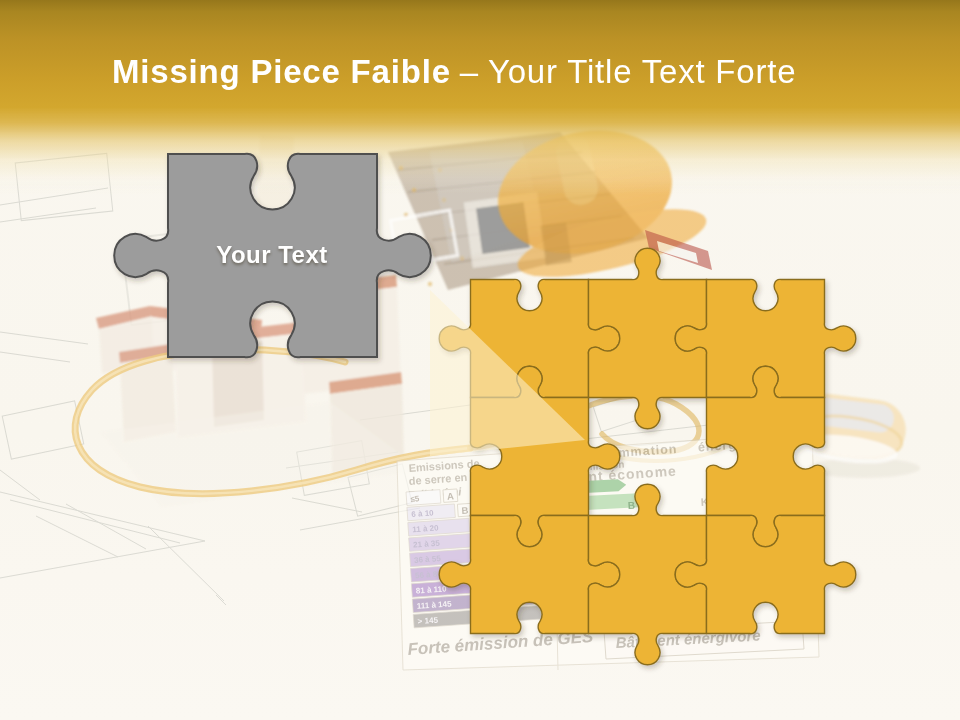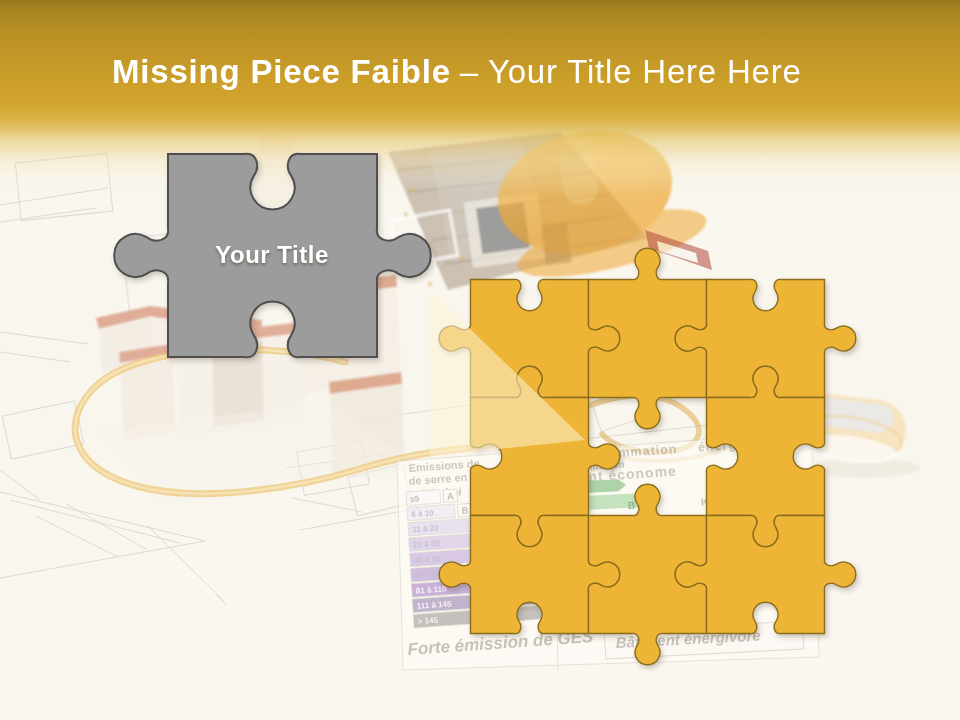--- a/index.html
+++ b/index.html
@@ -159,21 +159,21 @@
     <g opacity="0.6" filter="url(#soft)">
       <ellipse cx="864" cy="468" rx="56" ry="10" fill="#d9d2c4" opacity="0.45"></ellipse>
       <rect x="798" y="397" width="108" height="60" rx="30" transform="rotate(7 852 427)" fill="#f5d9a2"></rect>
       <rect x="812" y="401" width="82" height="28" rx="14" transform="rotate(7 852 415)" fill="#dfe2e6" opacity="0.95"></rect>
       <ellipse cx="848" cy="437" rx="54" ry="20" transform="rotate(7 848 437)" fill="none" stroke="#e9bd5c" stroke-width="3" opacity="0.6"></ellipse>
       <ellipse cx="848" cy="449" rx="50" ry="13" transform="rotate(7 848 449)" fill="#ffffff" opacity="0.85"></ellipse>
     </g>
   </svg>
 
   <div class="header">
-    <h1 class="title"><span class="t-main">Missing Piece Faible</span><span class="t-sep">–</span><span class="t-sec">Your Title Here Here</span></h1>
+    <h1 class="title"><span class="t-main">Missing Piece Faible</span><span class="t-sep">–</span><span class="t-sec">Your Title Text Forte</span></h1>
   </div>
 
   <svg id="puzzle-layer" width="960" height="720" viewBox="0 0 960 720">
     <defs>
       <filter id="pieceShadow" x="-20%" y="-20%" width="140%" height="140%">
         <feDropShadow dx="2" dy="3" stdDeviation="2.5" flood-color="#3a3014" flood-opacity="0.25"></feDropShadow>
       </filter>
     </defs>
     <g id="grid-pieces" filter="url(#pieceShadow)">
         <path d="M 470.5,279.5 L 513.6,279.5 C 521.2,278.3 522.4,287.2 518.9,291.9 C 513.6,300.7 520.1,310.8 529.5,310.8 C 538.9,310.8 545.4,300.7 540.1,291.9 C 536.6,287.2 537.8,278.3 545.4,279.5 L 588.5,279.5 L 588.5,322.6 C 587.3,330.2 596.2,331.4 600.9,327.9 C 609.7,322.6 619.8,329.1 619.8,338.5 C 619.8,347.9 609.7,354.4 600.9,349.1 C 596.2,345.6 587.3,346.8 588.5,354.4 L 588.5,397.5 L 545.4,397.5 C 537.8,398.7 536.6,389.8 540.1,385.1 C 545.4,376.3 538.9,366.2 529.5,366.2 C 520.1,366.2 513.6,376.3 518.9,385.1 C 522.4,389.8 521.2,398.7 513.6,397.5 L 470.5,397.5 L 470.5,354.4 C 471.7,346.8 462.8,345.6 458.1,349.1 C 449.3,354.4 439.2,347.9 439.2,338.5 C 439.2,329.1 449.3,322.6 458.1,327.9 C 462.8,331.4 471.7,330.2 470.5,322.6 L 470.5,279.5 Z" fill="#edb435" stroke="#8a6d1f" stroke-width="1.4"></path>
@@ -185,14 +185,14 @@
         <path d="M 588.5,515.5 L 631.6,515.5 C 639.2,516.7 640.4,507.8 636.9,503.1 C 631.6,494.3 638.1,484.2 647.5,484.2 C 656.9,484.2 663.4,494.3 658.1,503.1 C 654.6,507.8 655.8,516.7 663.4,515.5 L 706.5,515.5 L 706.5,558.6 C 707.7,566.2 698.8,567.4 694.1,563.9 C 685.3,558.6 675.2,565.1 675.2,574.5 C 675.2,583.9 685.3,590.4 694.1,585.1 C 698.8,581.6 707.7,582.8 706.5,590.4 L 706.5,633.5 L 663.4,633.5 C 655.8,632.3 654.6,641.2 658.1,645.9 C 663.4,654.7 656.9,664.8 647.5,664.8 C 638.1,664.8 631.6,654.7 636.9,645.9 C 640.4,641.2 639.2,632.3 631.6,633.5 L 588.5,633.5 L 588.5,590.4 C 587.3,582.8 596.2,581.6 600.9,585.1 C 609.7,590.4 619.8,583.9 619.8,574.5 C 619.8,565.1 609.7,558.6 600.9,563.9 C 596.2,567.4 587.3,566.2 588.5,558.6 L 588.5,515.5 Z" fill="#edb435" stroke="#8a6d1f" stroke-width="1.4"></path>
         <path d="M 706.5,515.5 L 749.6,515.5 C 757.2,514.3 758.4,523.2 754.9,527.9 C 749.6,536.7 756.1,546.8 765.5,546.8 C 774.9,546.8 781.4,536.7 776.1,527.9 C 772.6,523.2 773.8,514.3 781.4,515.5 L 824.5,515.5 L 824.5,558.6 C 823.3,566.2 832.2,567.4 836.9,563.9 C 845.7,558.6 855.8,565.1 855.8,574.5 C 855.8,583.9 845.7,590.4 836.9,585.1 C 832.2,581.6 823.3,582.8 824.5,590.4 L 824.5,633.5 L 781.4,633.5 C 773.8,634.7 772.6,625.8 776.1,621.1 C 781.4,612.3 774.9,602.2 765.5,602.2 C 756.1,602.2 749.6,612.3 754.9,621.1 C 758.4,625.8 757.2,634.7 749.6,633.5 L 706.5,633.5 L 706.5,590.4 C 707.7,582.8 698.8,581.6 694.1,585.1 C 685.3,590.4 675.2,583.9 675.2,574.5 C 675.2,565.1 685.3,558.6 694.1,563.9 C 698.8,567.4 707.7,566.2 706.5,558.6 L 706.5,515.5 Z" fill="#edb435" stroke="#8a6d1f" stroke-width="1.4"></path>
       </g>
     <rect x="588" y="397" width="118" height="117" fill="none"></rect>
     <polygon points="585,440 430,290 430,456" fill="rgba(253,243,210,0.55)"></polygon>
     <g id="gray-piece-g" filter="url(#pieceShadow)">
         <path d="M 168,154 L 244.3,154.0 C 257.9,151.9 260.0,167.6 253.7,175.9 C 244.3,191.6 255.8,209.4 272.5,209.4 C 289.2,209.4 300.7,191.6 291.3,175.9 C 285.0,167.6 287.1,151.9 300.7,154.0 L 377.0,154.0 L 377.0,228.1 C 375.0,241.3 390.2,243.3 398.3,237.2 C 413.5,228.1 430.8,239.3 430.8,255.5 C 430.8,271.7 413.5,282.9 398.3,273.8 C 390.2,267.7 375.0,269.7 377.0,282.9 L 377.0,357.0 L 300.7,357.0 C 287.1,359.1 285.0,343.4 291.3,335.1 C 300.7,319.4 289.2,301.6 272.5,301.6 C 255.8,301.6 244.3,319.4 253.7,335.1 C 260.0,343.4 257.9,359.1 244.3,357.0 L 168.0,357.0 L 168.0,282.9 C 170.0,269.7 154.8,267.7 146.7,273.8 C 131.5,282.9 114.2,271.7 114.2,255.5 C 114.2,239.3 131.5,228.1 146.7,237.2 C 154.8,243.3 170.0,241.3 168.0,228.1 L 168.0,154.0 Z" fill="#9c9c9c" stroke="#4f4f4f" stroke-width="2"></path>
       </g>
   </svg>
 
-  <div class="gray-label">Your Title</div>
+  <div class="gray-label">Your Text</div>
 </div>
 
 </body></html>

